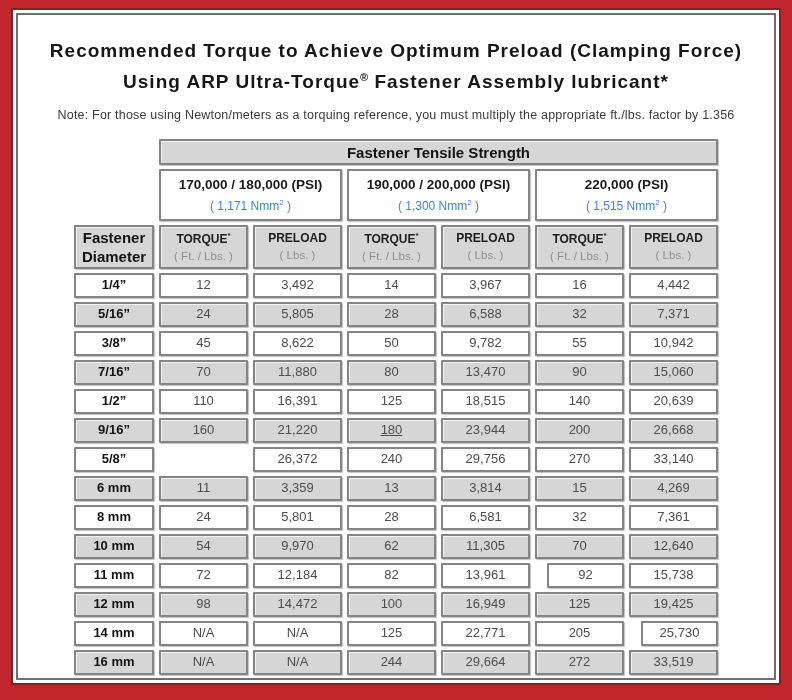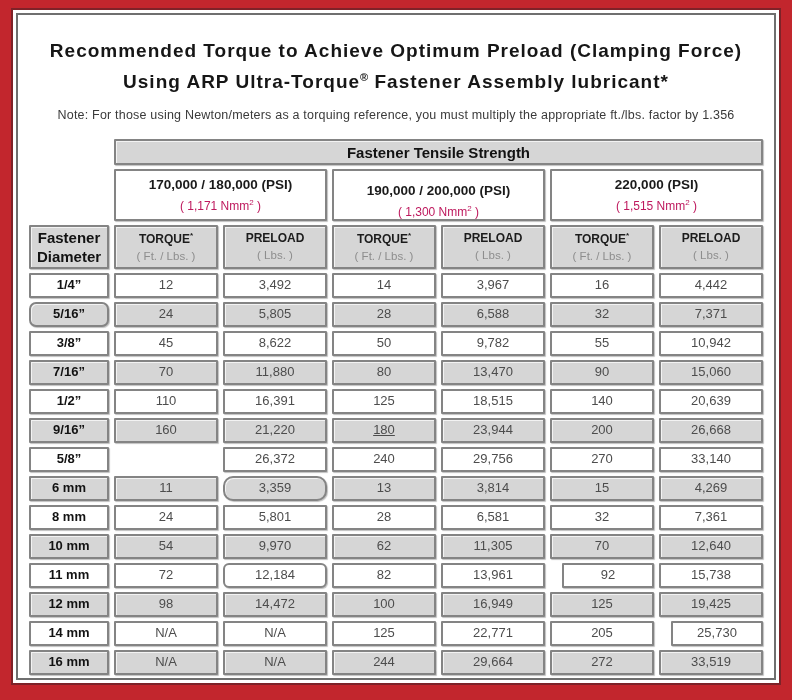--- a/index.html
+++ b/index.html
@@ -19,40 +19,40 @@
     font-size:19px;font-weight:bold;color:#161616;
     letter-spacing:1px;line-height:27px;
   }
   .page-title .t-line{display:block;}
   .page-title sup{font-size:11px;vertical-align:super;letter-spacing:0;}
   .note{
     margin:13px 10px 0;text-align:center;
     font-size:12.5px;color:#3a3a3a;letter-spacing:0.2px;
   }
   .torque-table{
-    width:734px;margin:17px auto 0;
+    width:644px;margin:17px auto 0;
     display:grid;
     grid-template-columns:80px repeat(6,1fr);
     grid-template-rows:26px 52px 44px repeat(14,25px);
     gap:4px 5px;
   }
   .cell{
     box-sizing:border-box;border:2px solid #848484;border-radius:1px;
     background:#ffffff;
     display:flex;flex-direction:column;align-items:center;justify-content:center;
     font-size:13px;color:#4d4d4d;text-align:center;line-height:1.15;
     box-shadow:1px 1px 1px rgba(0,0,0,0.25), inset 1px 1px 0 rgba(255,255,255,0.7);
   }
   .gray{background:#d6d6d6;}
   .hdr-tensile{grid-row:1;grid-column:2/8;font-size:15px;font-weight:bold;color:#121212;}
   .hdr-psi-1{grid-row:2;grid-column:2/4;}
-  .hdr-psi-2{grid-row:2;grid-column:4/6;justify-content:flex-end;}
+  .hdr-psi-2{grid-row:2;grid-column:4/6;}
   .hdr-psi-3{grid-row:2;grid-column:6/8;}
   .psi-main{font-weight:bold;color:#1a1a1a;font-size:13.5px;margin-bottom:5px;}
-  .psi-sub{color:#be185d;font-size:12px;}
+  .psi-sub{color:#3b82f6;font-size:12px;}
   .psi-sub sup{font-size:8px;vertical-align:super;}
   .hdr-diameter{grid-row:3;grid-column:1;font-size:15px;font-weight:bold;color:#121212;line-height:1.3;}
   .sh{grid-row:3;}
   .sh-c2{grid-column:2;} .sh-c3{grid-column:3;} .sh-c4{grid-column:4;}
   .sh-c5{grid-column:5;} .sh-c6{grid-column:6;} .sh-c7{grid-column:7;}
   .sh-main{font-weight:bold;color:#1c1c1c;font-size:12px;margin-bottom:3px;}
   .sh-main sup{font-size:8px;vertical-align:super;}
   .sh-sub{color:#8d8d8d;font-size:11.5px;}
   .diam{font-weight:bold;color:#121212;font-size:13px;}
 </style>
@@ -116,21 +116,21 @@
         <span class="sh-sub">( Lbs. )</span>
       </div>
 
     <div class="cell diam" style="grid-area: 4 / 1;">1/4”</div>
         <div class="cell val" style="grid-area: 4 / 2;">12</div>
         <div class="cell val" style="grid-area: 4 / 3;">3,492</div>
         <div class="cell val" style="grid-area: 4 / 4;">14</div>
         <div class="cell val" style="grid-area: 4 / 5;">3,967</div>
         <div class="cell val" style="grid-area: 4 / 6;">16</div>
         <div class="cell val" style="grid-area: 4 / 7;">4,442</div>
-        <div class="cell diam gray" style="grid-area: 5 / 1; border-radius: 7px;">5/16”</div>
+        <div class="cell diam gray" style="grid-area: 5 / 1;">5/16”</div>
         <div class="cell val gray" style="grid-area: 5 / 2;">24</div>
         <div class="cell val gray" style="grid-area: 5 / 3;">5,805</div>
         <div class="cell val gray" style="grid-area: 5 / 4;">28</div>
         <div class="cell val gray" style="grid-area: 5 / 5;">6,588</div>
         <div class="cell val gray" style="grid-area: 5 / 6;">32</div>
         <div class="cell val gray" style="grid-area: 5 / 7;">7,371</div>
         <div class="cell diam" style="grid-area: 6 / 1;">3/8”</div>
         <div class="cell val" style="grid-area: 6 / 2;">45</div>
         <div class="cell val" style="grid-area: 6 / 3;">8,622</div>
         <div class="cell val" style="grid-area: 6 / 4;">50</div>
@@ -159,42 +159,42 @@
         <div class="cell val gray" style="grid-area: 9 / 6;">200</div>
         <div class="cell val gray" style="grid-area: 9 / 7;">26,668</div>
         <div class="cell diam" style="grid-area: 10 / 1;">5/8”</div>
         <div class="cell val" style="grid-area: 10 / 3;">26,372</div>
         <div class="cell val" style="grid-area: 10 / 4;">240</div>
         <div class="cell val" style="grid-area: 10 / 5;">29,756</div>
         <div class="cell val" style="grid-area: 10 / 6; text-align: right;">270</div>
         <div class="cell val" style="grid-area: 10 / 7;">33,140</div>
         <div class="cell diam gray" style="grid-area: 11 / 1;">6 mm</div>
         <div class="cell val gray" style="grid-area: 11 / 2;">11</div>
-        <div class="cell val gray" style="grid-area: 11 / 3; border-radius: 10px;">3,359</div>
+        <div class="cell val gray" style="grid-area: 11 / 3;">3,359</div>
         <div class="cell val gray" style="grid-area: 11 / 4;">13</div>
         <div class="cell val gray" style="grid-area: 11 / 5;">3,814</div>
         <div class="cell val gray" style="grid-area: 11 / 6;">15</div>
         <div class="cell val gray" style="grid-area: 11 / 7;">4,269</div>
         <div class="cell diam" style="grid-area: 12 / 1;">8 mm</div>
         <div class="cell val" style="grid-area: 12 / 2;">24</div>
         <div class="cell val" style="grid-area: 12 / 3;">5,801</div>
         <div class="cell val" style="grid-area: 12 / 4;">28</div>
         <div class="cell val" style="grid-area: 12 / 5;">6,581</div>
         <div class="cell val" style="grid-area: 12 / 6;">32</div>
         <div class="cell val" style="grid-area: 12 / 7;">7,361</div>
         <div class="cell diam gray" style="grid-area: 13 / 1;">10 mm</div>
         <div class="cell val gray" style="grid-area: 13 / 2;">54</div>
         <div class="cell val gray" style="grid-area: 13 / 3;">9,970</div>
         <div class="cell val gray" style="grid-area: 13 / 4;">62</div>
         <div class="cell val gray" style="grid-area: 13 / 5;">11,305</div>
         <div class="cell val gray" style="grid-area: 13 / 6;">70</div>
         <div class="cell val gray" style="grid-area: 13 / 7;">12,640</div>
         <div class="cell diam" style="grid-area: 14 / 1;">11 mm</div>
         <div class="cell val" style="grid-area: 14 / 2;">72</div>
-        <div class="cell val" style="grid-area: 14 / 3; border-radius: 6px;">12,184</div>
+        <div class="cell val" style="grid-area: 14 / 3;">12,184</div>
         <div class="cell val" style="grid-area: 14 / 4;">82</div>
         <div class="cell val" style="grid-area: 14 / 5;">13,961</div>
         <div class="cell val" style="grid-area: 14 / 6; margin-left: 12px;">92</div>
         <div class="cell val" style="grid-area: 14 / 7;">15,738</div>
         <div class="cell diam gray" style="grid-area: 15 / 1;">12 mm</div>
         <div class="cell val gray" style="grid-area: 15 / 2;">98</div>
         <div class="cell val gray" style="grid-area: 15 / 3;">14,472</div>
         <div class="cell val gray" style="grid-area: 15 / 4;">100</div>
         <div class="cell val gray" style="grid-area: 15 / 5;">16,949</div>
         <div class="cell val gray" style="grid-area: 15 / 6;">125</div>

